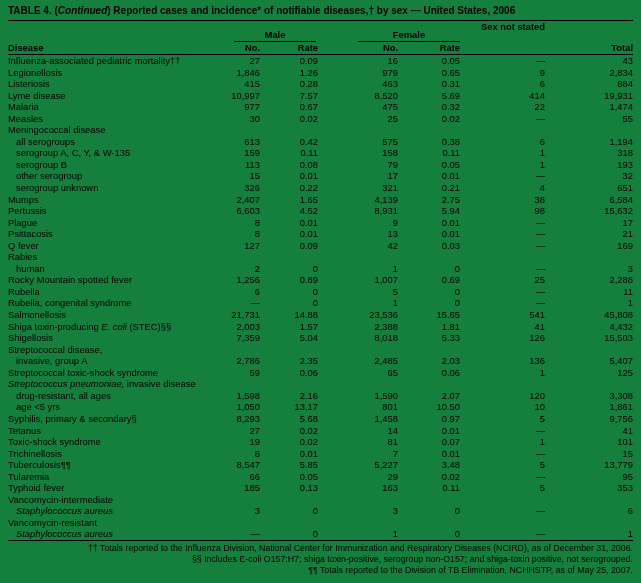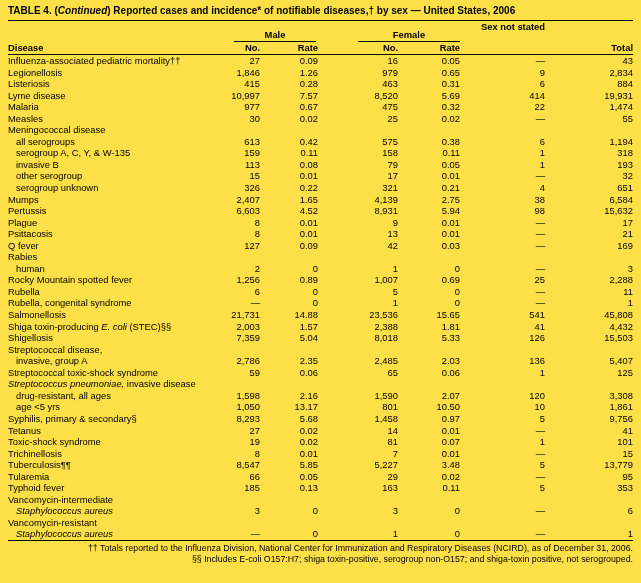--- a/index.html
+++ b/index.html
@@ -1,20 +1,20 @@
 <!DOCTYPE html>
 <html><head>
 <meta charset="utf-8">
 <style>
   html,body { margin:0; padding:0; background:#fff; }
   .page {
     width:641px; height:583px; box-sizing:border-box;
     padding:5px 8px 4px 8px;
     font-family:"Liberation Sans", sans-serif;
-    color:#000; background:#fde047; overflow:hidden;
+    color:#000; background:#15803d; overflow:hidden;
   }
   .title { font-size:10px; font-weight:bold; line-height:12px; padding-bottom:3px; letter-spacing:0; }
   .it { font-style:italic; }
   table {
     border-collapse:collapse; width:625px; table-layout:fixed;
     border-top:1.5px solid #000; border-bottom:1px solid #000;
   }
   th, td { font-size:9.4px; padding:0; margin:0; line-height:11.55px; vertical-align:bottom; }
   thead th { font-weight:bold; line-height:12px; }
   .hb { border-bottom:1px solid #000; }
@@ -142,21 +142,21 @@
         <tr>
           <td class="disease ind"><span>serogroup A, C, Y, &amp; W-135</span></td>
           <td class="num">159</td>
           <td class="num">0.11</td>
           <td class="num">158</td>
           <td class="num">0.11</td>
           <td class="num">1</td>
           <td class="num">318</td>
         </tr>
         <tr>
-          <td class="disease ind"><span>invasive B</span></td>
+          <td class="disease ind"><span>serogroup B</span></td>
           <td class="num">113</td>
           <td class="num">0.08</td>
           <td class="num">79</td>
           <td class="num">0.05</td>
           <td class="num">1</td>
           <td class="num">193</td>
         </tr>
         <tr>
           <td class="disease ind"><span>other serogroup</span></td>
           <td class="num">15</td>
@@ -444,15 +444,16 @@
           <td class="num">0</td>
           <td class="num">—</td>
           <td class="num">1</td>
         </tr>
       </tbody>
   </table>
 
   <div class="footnotes">
     <div>†† Totals reported to the Influenza Division, National Center for Immunization and Respiratory Diseases (NCIRD), as of December 31, 2006.</div>
     <div>§§ Includes E-coli O157:H7; shiga toxin-positive, serogroup non-O157; and shiga-toxin positive, not serogrouped.</div>
+    <div>¶¶ Totals reported to the Division of TB Elimination, NCHHSTP, as of May 25, 2007.</div>
   </div>
 
 </div>
 
 </body></html>

